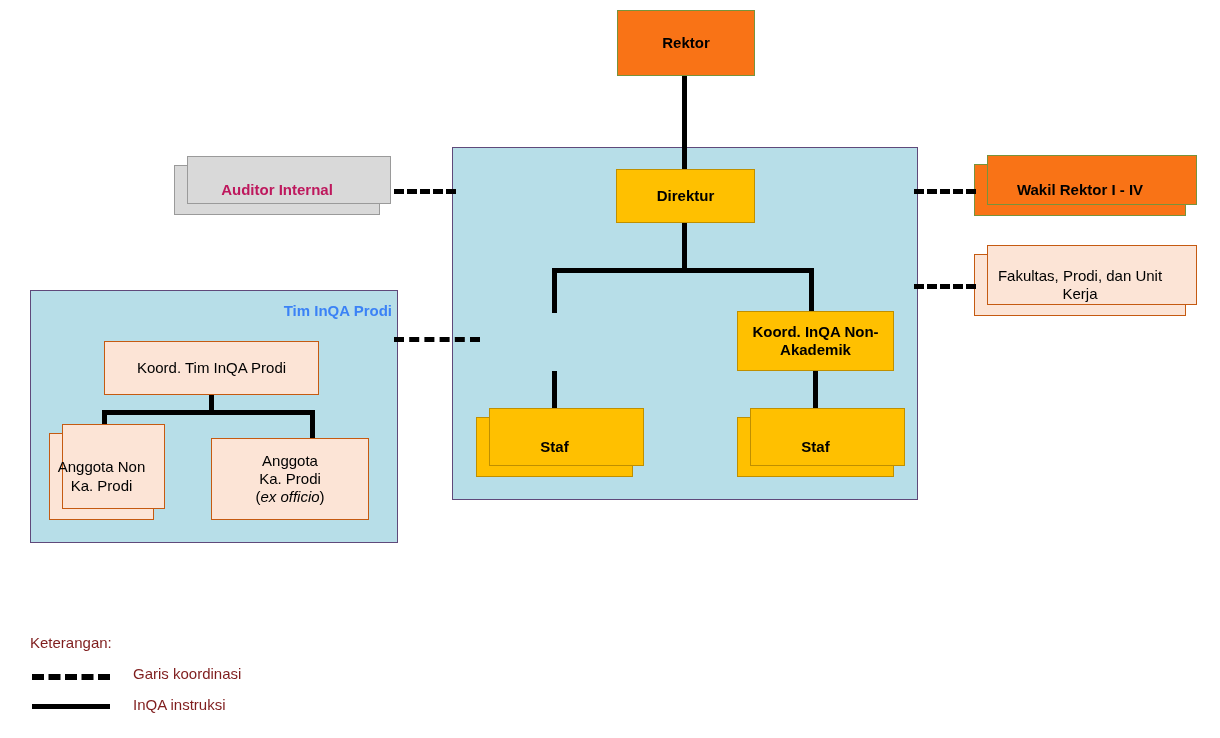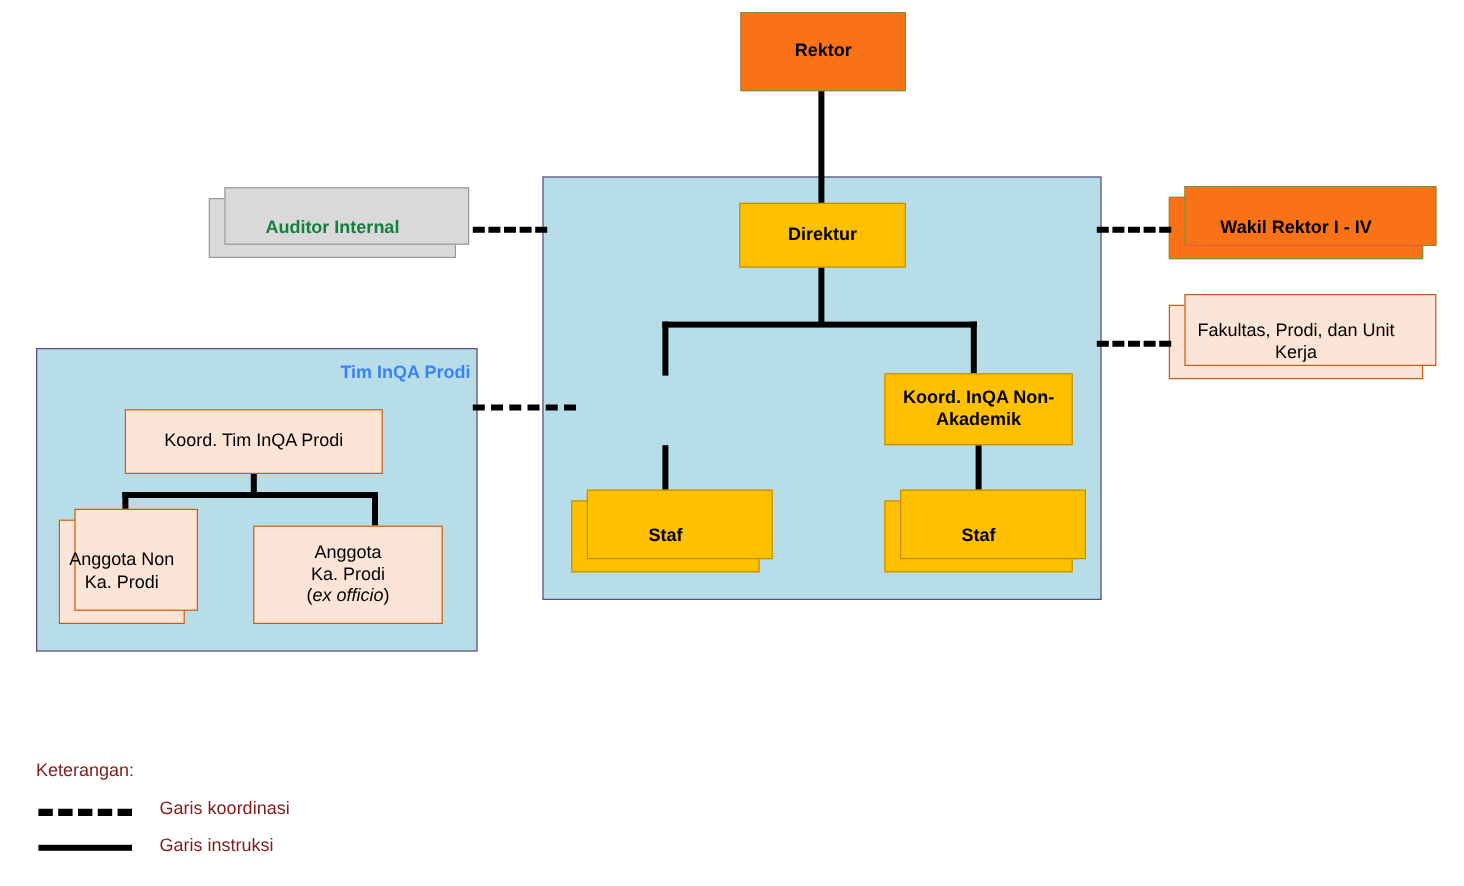--- a/index.html
+++ b/index.html
@@ -33,21 +33,21 @@
     box-sizing:border-box;
     background:inherit;
     border:1px solid var(--bd);
     z-index:-1;
   }
   .stack{background-clip:padding-box;}
 
   
   .green{ --bd:#77933c; background:#f97316; border:1px solid #77933c; color:#000; font-weight:bold;}
   .orange{--bd:#bf8f00; background:#ffc000; border:1px solid #bf8f00; color:#000; font-weight:bold;}
-  .grey{  --bd:#9a9a9a; background:#d9d9d9; border:1px solid #9a9a9a; color:#15803d; font-weight:bold;justify-content:center;}
+  .grey{  --bd:#9a9a9a; background:#d9d9d9; border:1px solid #9a9a9a; color:#be185d; font-weight:bold;justify-content:center;}
   .peach{ --bd:#c55a11; background:#fce4d6; border:1px solid #c55a11; color:#000;}
   .peach-b{font-weight:normal;}
 
   
   .panel{
     position:absolute;
     box-sizing:border-box;
     background:#b7dee8;
     border:1px solid #5f497a;
     z-index:1;
@@ -156,15 +156,15 @@
       <span>(</span><span class="i">ex officio</span><span>)</span>
     </span>
   </div>
 
   <div class="legend-text" style="left:30px;top:634px;">Keterangan:</div>
 
   <div class="legend-dash" style="left:32px;top:674px;width:78px;"></div>
   <div class="legend-text" style="left:133px;top:665px;">Garis koordinasi</div>
 
   <div class="legend-solid" style="left:32px;top:704px;width:78px;height:5px;"></div>
-  <div class="legend-text" style="left:133px;top:696px;">Garis instruksi</div>
+  <div class="legend-text" style="left:133px;top:696px;">InQA instruksi</div>
 
 </div>
 
 </body></html>

